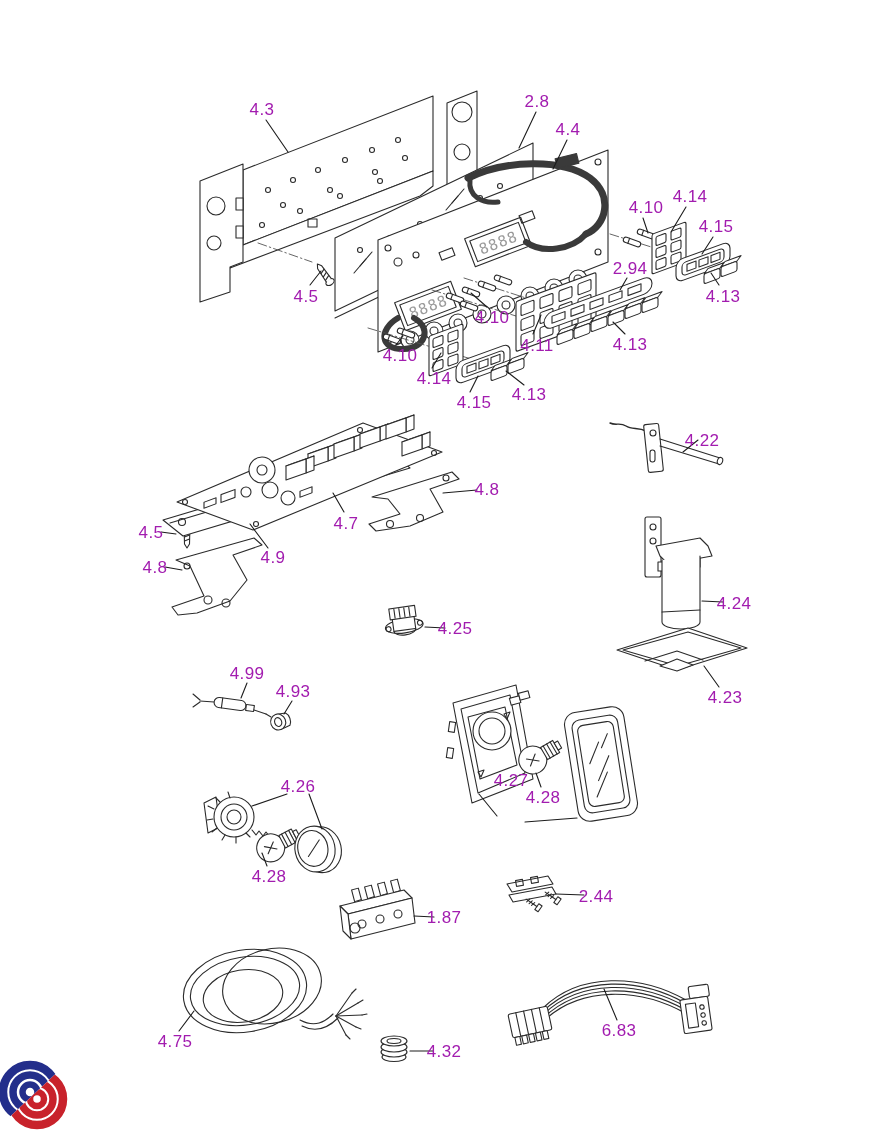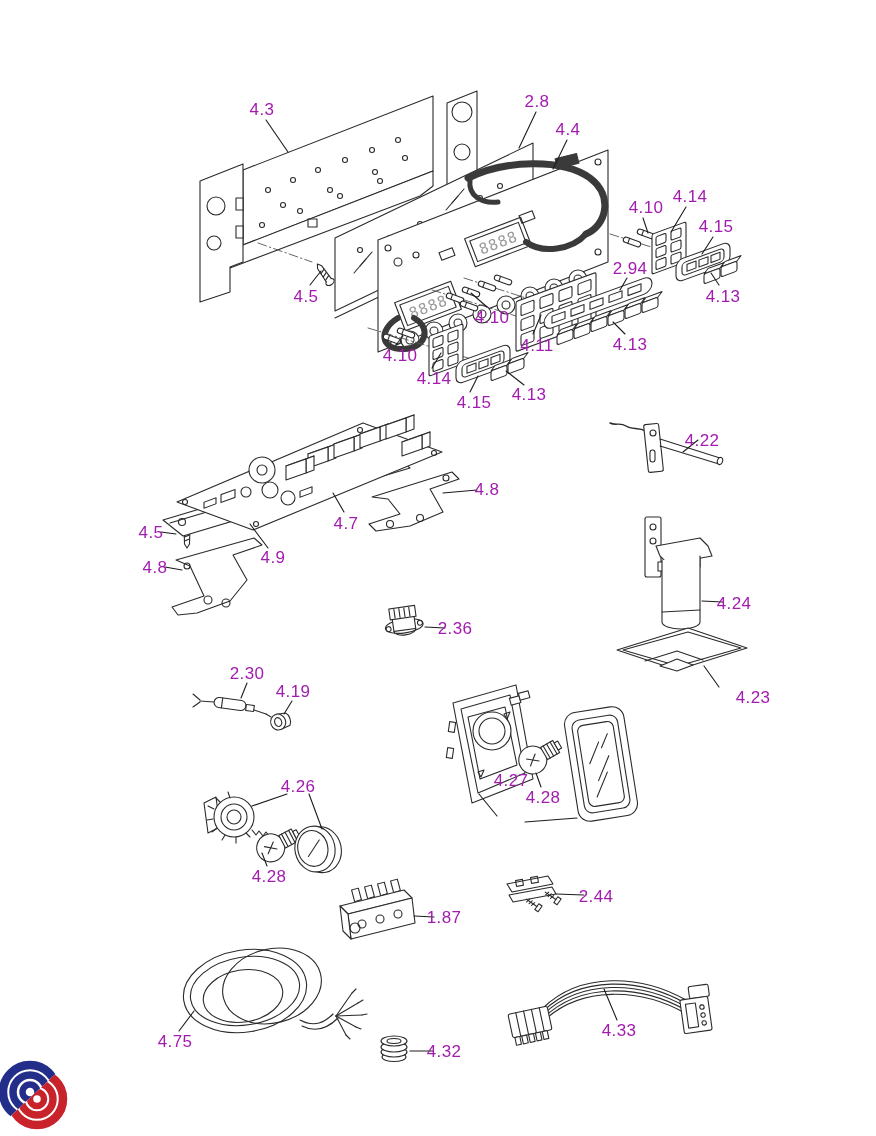--- a/index.html
+++ b/index.html
@@ -642,27 +642,27 @@
 <div class="callout" style="left:434px;top:378px">4.14</div>
 <div class="callout" style="left:474px;top:402px">4.15</div>
 <div class="callout" style="left:529px;top:394px">4.13</div>
 <div class="callout" style="left:702px;top:440px">4.22</div>
 <div class="callout" style="left:487px;top:489px">4.8</div>
 <div class="callout" style="left:346px;top:523px">4.7</div>
 <div class="callout" style="left:151px;top:532px">4.5</div>
 <div class="callout" style="left:273px;top:557px">4.9</div>
 <div class="callout" style="left:155px;top:567px">4.8</div>
 <div class="callout" style="left:734px;top:603px">4.24</div>
-<div class="callout" style="left:455px;top:628px">2.36</div>
-<div class="callout" style="left:753px;top:697px">4.23</div>
-<div class="callout" style="left:247px;top:673px">2.30</div>
-<div class="callout" style="left:293px;top:691px">4.19</div>
+<div class="callout" style="left:455px;top:628px">4.25</div>
+<div class="callout" style="left:725px;top:697px">4.23</div>
+<div class="callout" style="left:247px;top:673px">4.99</div>
+<div class="callout" style="left:293px;top:691px">4.93</div>
 <div class="callout" style="left:298px;top:786px">4.26</div>
 <div class="callout" style="left:269px;top:876px">4.28</div>
 <div class="callout" style="left:543px;top:797px">4.28</div>
 <div class="callout" style="left:511px;top:780px">4.27</div>
 <div class="callout" style="left:444px;top:917px">1.87</div>
 <div class="callout" style="left:596px;top:896px">2.44</div>
 <div class="callout" style="left:175px;top:1041px">4.75</div>
 <div class="callout" style="left:444px;top:1051px">4.32</div>
-<div class="callout" style="left:619px;top:1030px">4.33</div>
+<div class="callout" style="left:619px;top:1030px">6.83</div>
 
 </div>
 
 </body></html>

